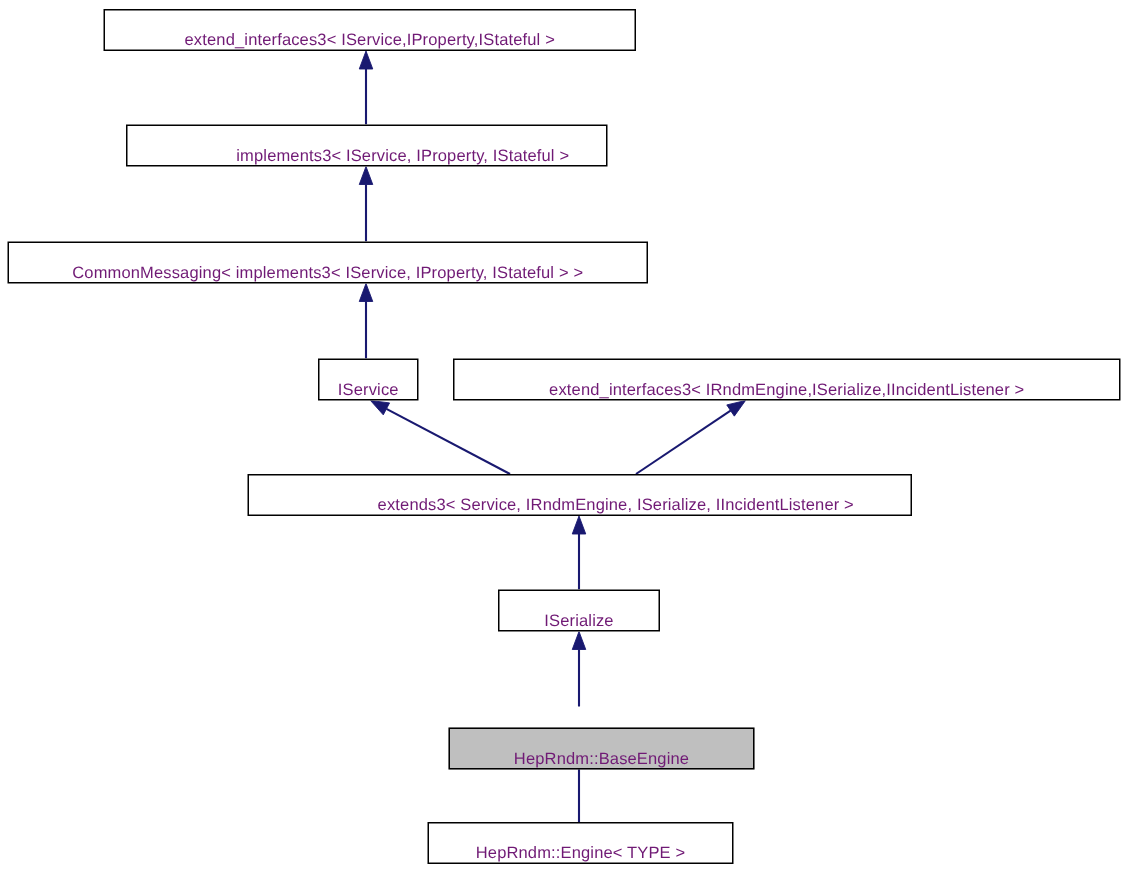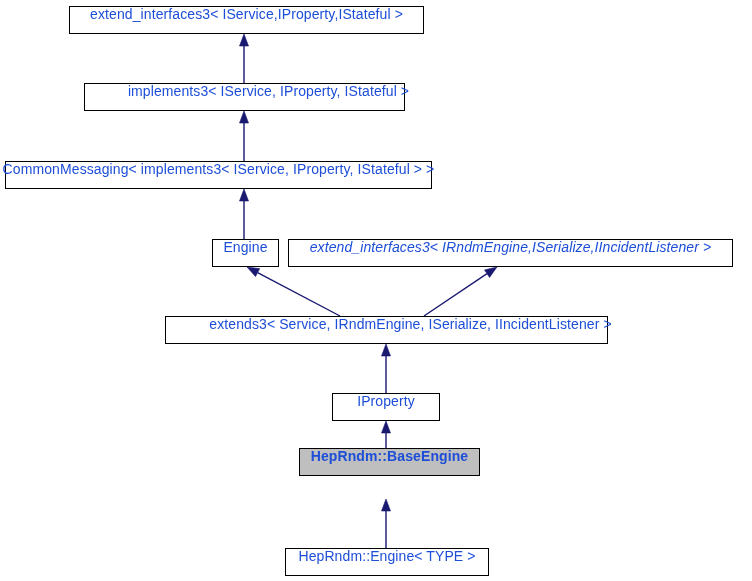--- a/index.html
+++ b/index.html
@@ -13,25 +13,25 @@
     height: 581px;
     background: #ffffff;
     font-family: "Liberation Sans", "DejaVu Sans", sans-serif;
     overflow: hidden;
   }
   .node {
     position: absolute;
     box-sizing: border-box;
     border: 1px solid #000000;
     background: #ffffff;
-    color: #1d4ed8;
-    font-size: 14px;
+    color: #701a75;
+    font-size: 11px;
     line-height: 1;
     display: flex;
-    align-items: flex-start;
+    align-items: flex-end;
     justify-content: center;
     white-space: nowrap;
     letter-spacing: 0.1px;
   }
   .node.highlight {
     background: #bfbfbf;
   }
   .node .label {
     padding: 0 8px;
   }
@@ -80,31 +80,31 @@
       <div class="node" style="left: 69px; top: 6px; width: 355px; height: 28px;">
         <span class="label">extend_interfaces3&lt; IService,IProperty,IStateful &gt;</span>
       </div>
       <div class="node" style="left: 84px; top: 83px; width: 321px; height: 28px; padding-left: 48px;">
         <span class="label">implements3&lt; IService, IProperty, IStateful &gt;</span>
       </div>
       <div class="node" style="left: 5px; top: 161px; width: 427px; height: 28px;">
         <span class="label">CommonMessaging&lt; implements3&lt; IService, IProperty, IStateful &gt; &gt;</span>
       </div>
       <div class="node" style="left: 212px; top: 239px; width: 67px; height: 28px;">
-        <span class="label">Engine</span>
+        <span class="label">IService</span>
       </div>
-      <div class="node" style="left: 288px; top: 239px; width: 445px; height: 28px; font-style: italic;">
+      <div class="node" style="left: 302px; top: 239px; width: 445px; height: 28px;">
         <span class="label">extend_interfaces3&lt; IRndmEngine,ISerialize,IIncidentListener &gt;</span>
       </div>
       <div class="node" style="left: 165px; top: 316px; width: 443px; height: 28px; padding-left: 48px;">
         <span class="label">extends3&lt; Service, IRndmEngine, ISerialize, IIncidentListener &gt;</span>
       </div>
       <div class="node" style="left: 332px; top: 393px; width: 108px; height: 28px;">
-        <span class="label">IProperty</span>
+        <span class="label">ISerialize</span>
       </div>
-      <div class="node highlight" style="left: 299px; top: 448px; width: 181px; height: 28px; font-weight: bold;">
+      <div class="node highlight" style="left: 299px; top: 485px; width: 204px; height: 28px;">
         <span class="label">HepRndm::BaseEngine</span>
       </div>
       <div class="node" style="left: 285px; top: 548px; width: 204px; height: 28px;">
         <span class="label">HepRndm::Engine&lt; TYPE &gt;</span>
       </div>
     </div>
 </div>
 
 </body></html>

